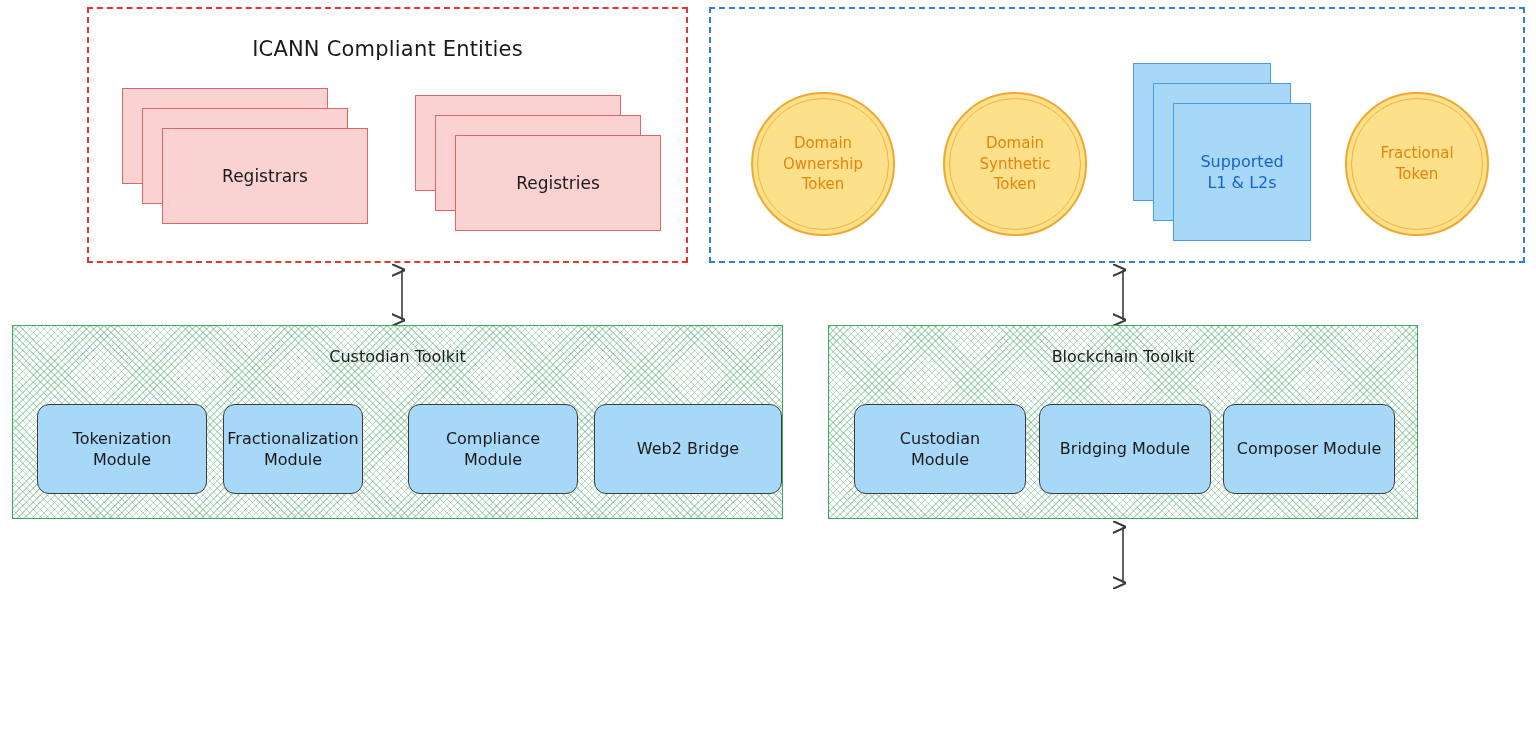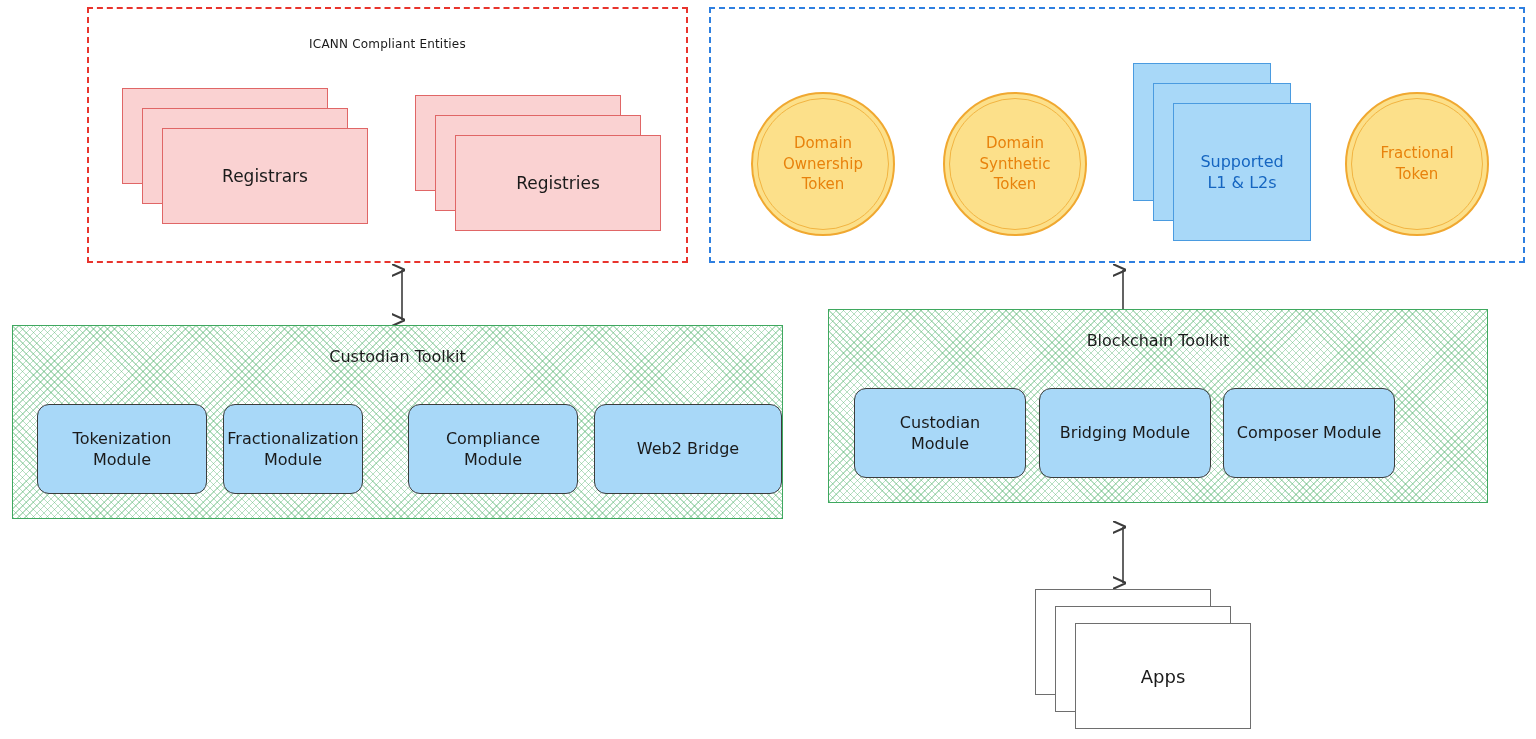--- a/index.html
+++ b/index.html
@@ -29,21 +29,21 @@
     background: transparent;
   }
   .group-red  { border-color: #E8342D; }
   .group-blue { border-color: #2E7FE0; }
 
   .group-title {
     position: absolute;
     width: 100%;
     text-align: center;
     color: #1a1a1a;
-    font-size: 12px;
+    font-size: 21px;
     font-family: "DejaVu Sans", sans-serif;
     letter-spacing: .2px;
     white-space: nowrap;
   }
 
   
   .stack { position: absolute; }
   .stack .sheet {
     position: absolute;
     box-sizing: border-box;
@@ -235,43 +235,35 @@
     </div>
     <div class="module" style="left:395px; top:78px; width:170px; height:90px;">
       <span style="white-space:pre-line;">Compliance
 Module</span>
     </div>
     <div class="module" style="left:581px; top:78px; width:188px; height:90px;">
       <span style="white-space:pre-line;">Web2 Bridge</span>
     </div>
   </div>
 
-  <div class="toolkit" style="left:828px; top:309px; width:660px; height:194px;">
+  <div class="toolkit" style="left:828px; top:325px; width:590px; height:194px;">
     <div class="tk-title" style="top:21px;">Blockchain Toolkit</div>
 
     <div class="module" style="left:25px; top:78px; width:172px; height:90px;">
       <span style="white-space:pre-line;">Custodian
 Module</span>
     </div>
     <div class="module" style="left:210px; top:78px; width:172px; height:90px;">
       <span style="white-space:pre-line;">Bridging Module</span>
     </div>
     <div class="module" style="left:394px; top:78px; width:172px; height:90px;">
       <span style="white-space:pre-line;">Composer Module</span>
     </div>
   </div>
 
   <div class="arrow" style="left:1113px; top:521px; width:20px; height:68px;">
     <svg width="20" height="68" viewBox="0 0 20 68">
       <line x1="10" y1="6" x2="10" y2="62" stroke="#3C3C3C" stroke-width="1.6" marker-start="url(#ah-up)" marker-end="url(#ah-dn)"></line>
     </svg>
   </div>
 
-  <div class="stack stack-white" style="left:1035px; top:589px; width:216px; height:146px;">
-    <div class="sheet" style="left:0px;  top:0px;  width:176px; height:106px;"></div>
-    <div class="sheet" style="left:20px; top:17px; width:176px; height:106px;"></div>
-    <div class="sheet sheet-top" style="left:40px; top:34px; width:176px; height:106px;
-                display:flex;align-items:center;justify-content:center;">
-      <span>Apps</span>
-    </div>
-  </div>
 
 </div>
 
 </body></html>

